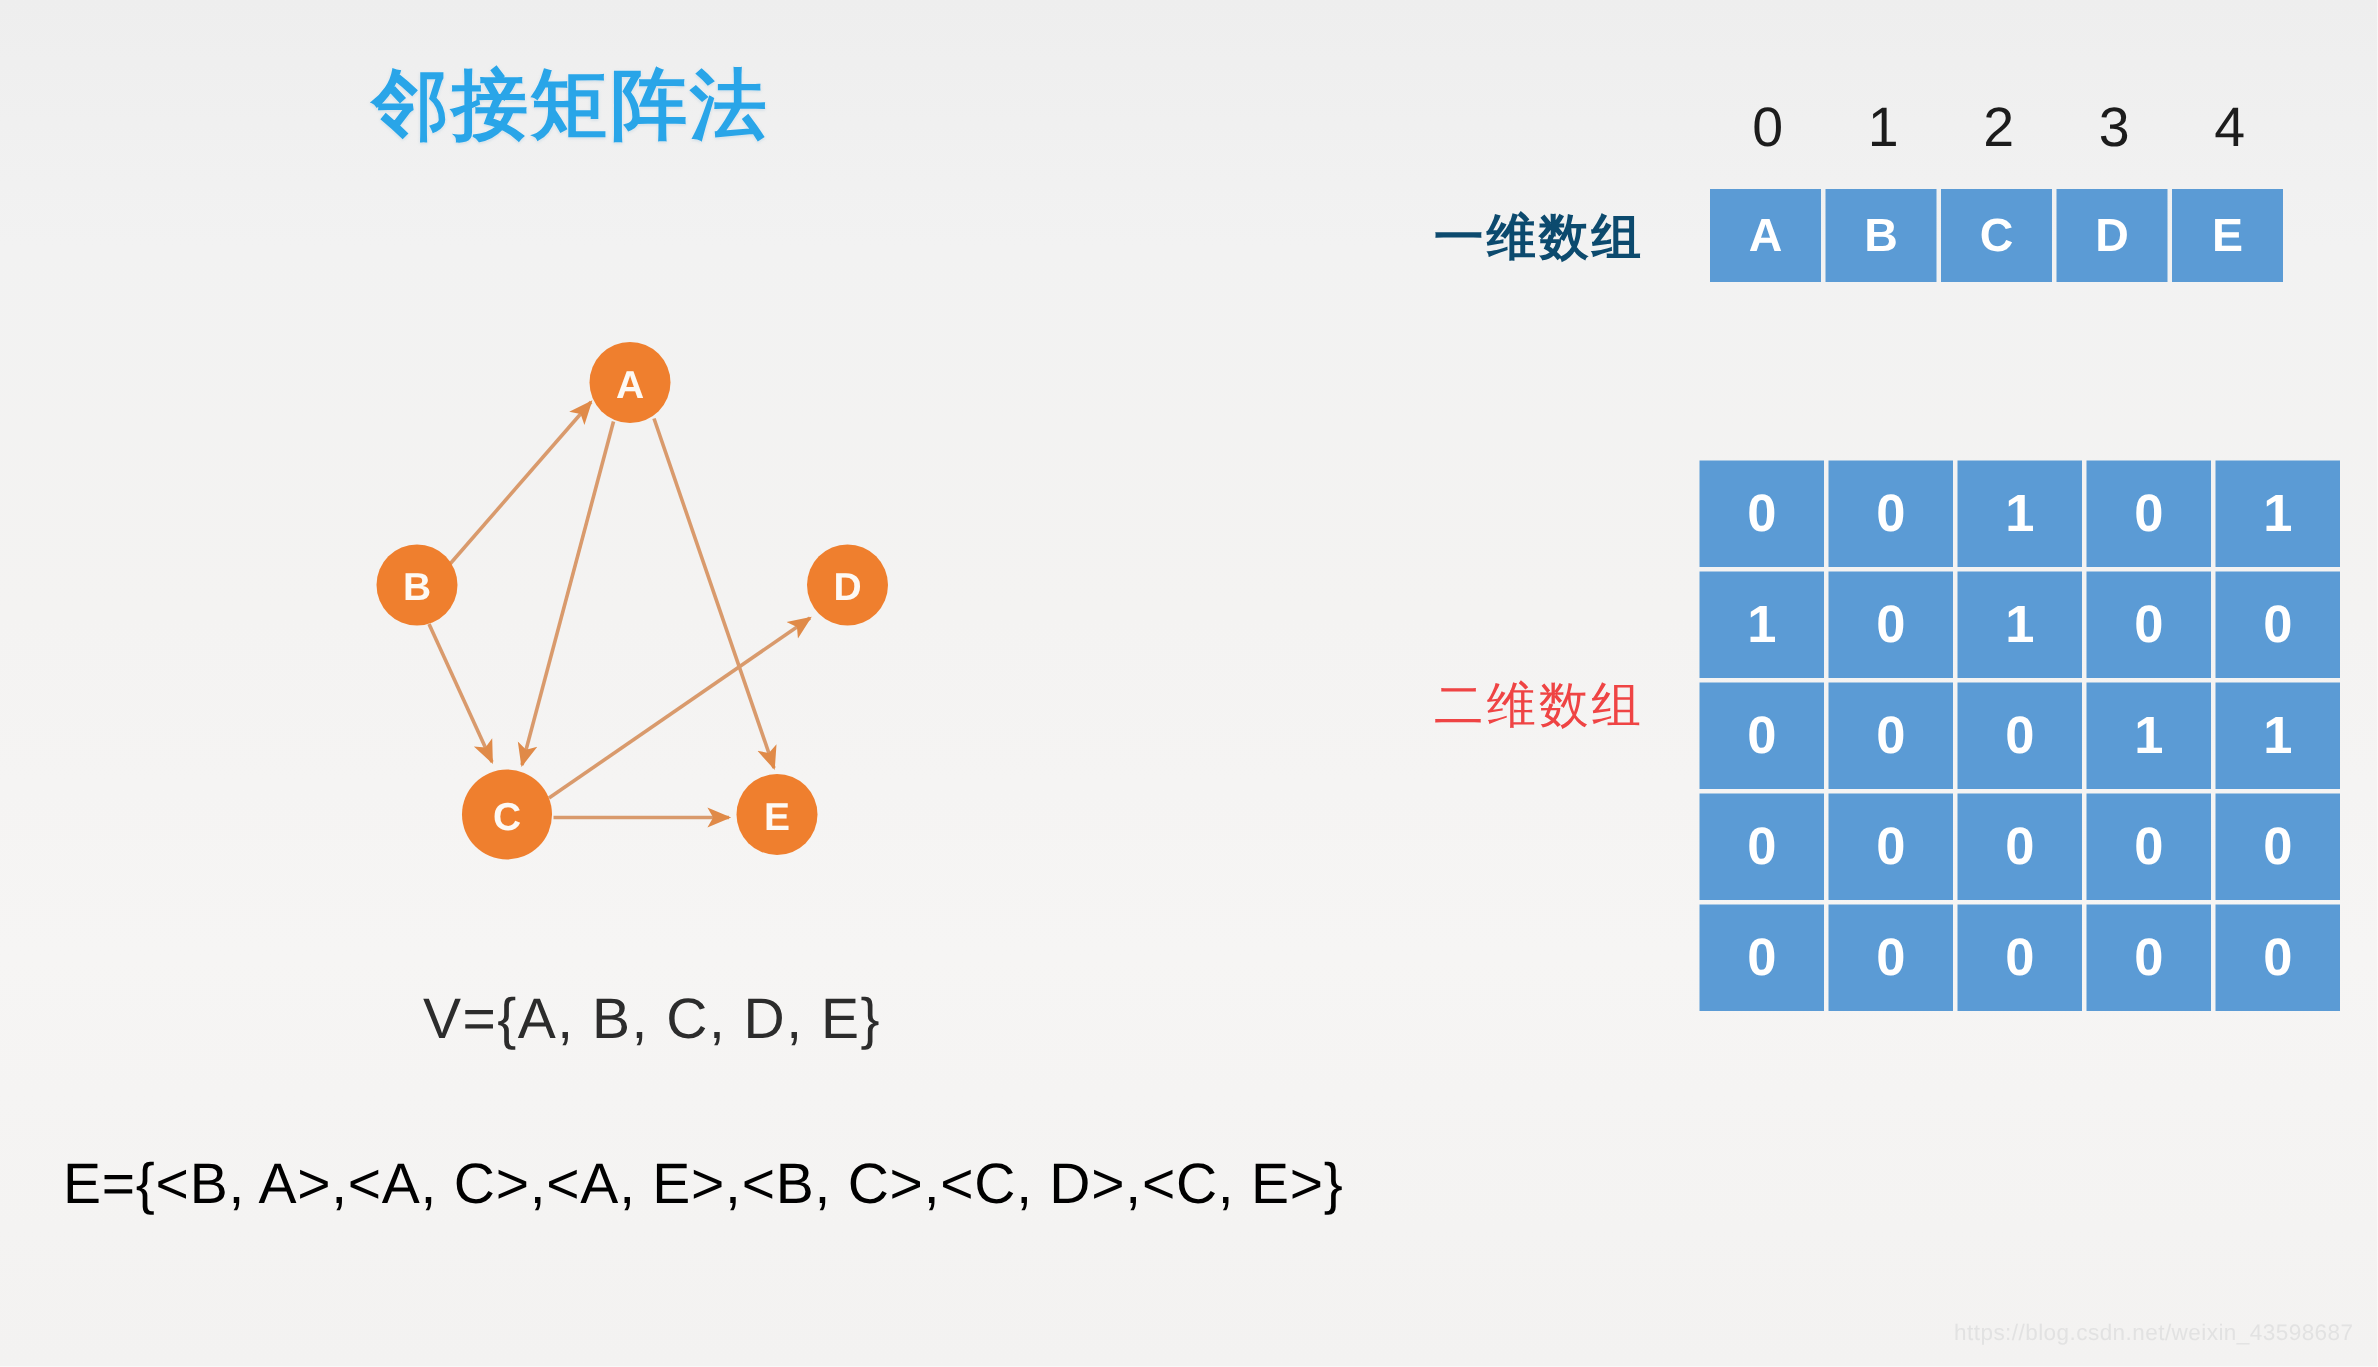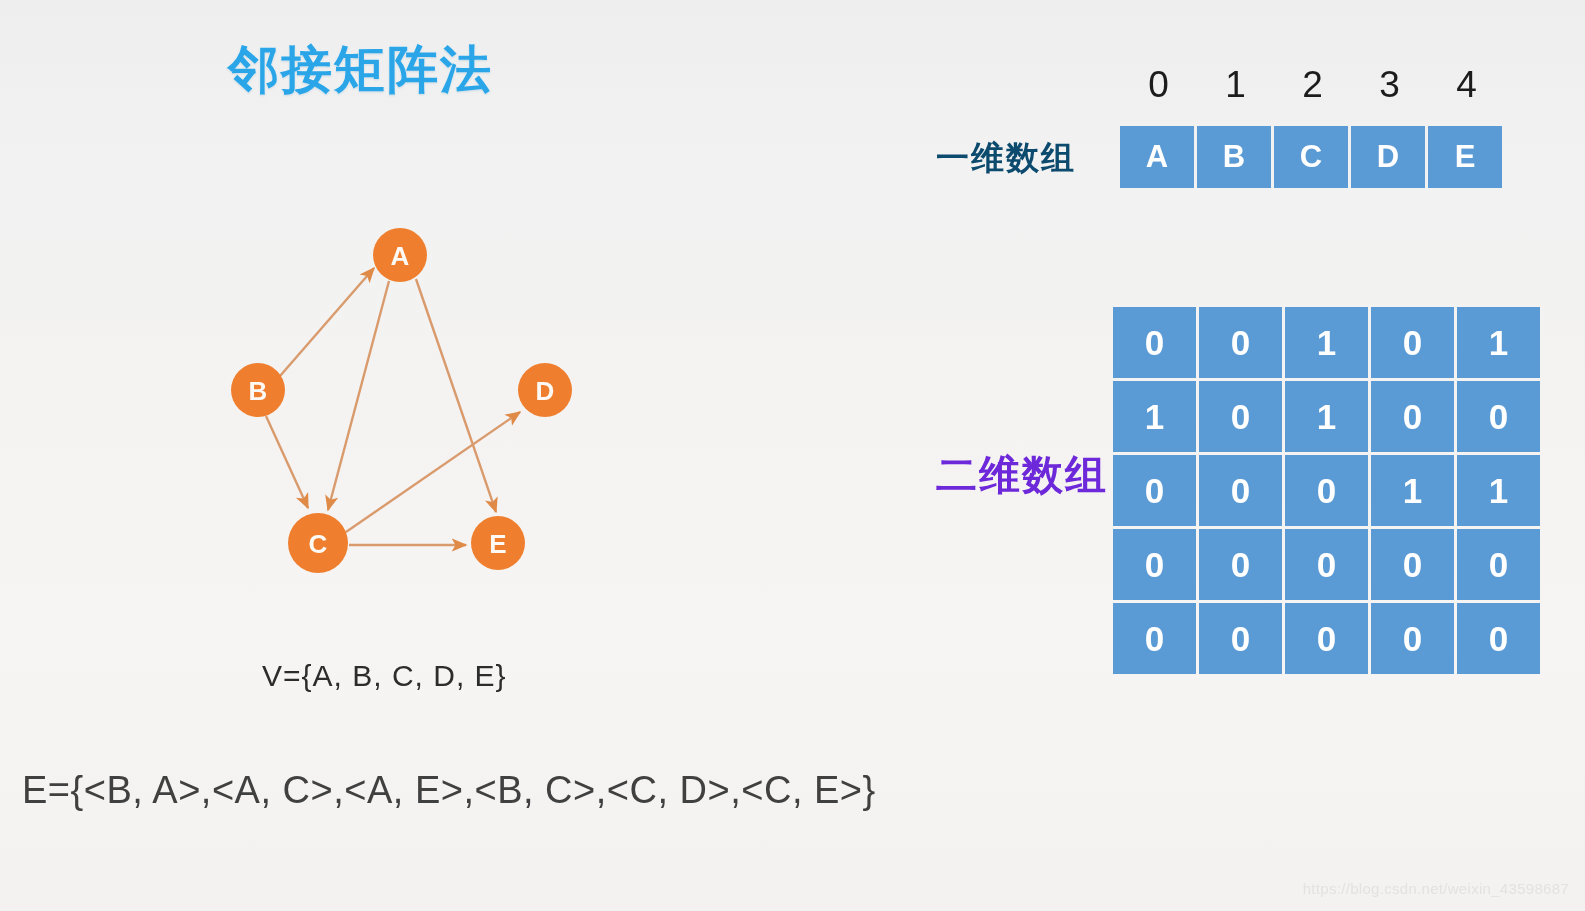--- a/index.html
+++ b/index.html
@@ -11,20 +11,21 @@
     width: 1585px;
     height: 911px;
     overflow: hidden;
     font-family: "Liberation Sans", "DejaVu Sans", sans-serif;
     background: linear-gradient(180deg, #eeeeee 0%, #f2f2f2 18%, #f4f3f2 45%, #f6f5f4 70%, #f3f2f1 100%);
     position: relative;
   }
   #slide {
     position: absolute;
     inset: 0;
+    margin-left: 20px;
   }
 
   
   #slide-title {
     position: absolute;
     left: 228px;
     top: 36px;
     font-size: 51px;
     font-weight: bold;
     letter-spacing: 2px;
@@ -55,31 +56,31 @@
     stroke: #d99a6c;
     stroke-width: 2.4px;
     fill: none;
   }
 
   
   #vertex-set-formula {
     position: absolute;
     left: 262px;
     top: 659px;
-    font-size: 30px;
+    font-size: 38px;
     color: #2c2c2c;
     letter-spacing: 1px;
     white-space: nowrap;
   }
   #edge-set-formula {
     position: absolute;
     left: 22px;
     top: 769px;
     font-size: 38px;
-    color: #404040;
+    color: #000000;
     letter-spacing: 0.5px;
     white-space: nowrap;
   }
 
   
   #array1d-block {
     position: absolute;
     left: 930px;
     top: 64px;
     width: 620px;
@@ -130,23 +131,23 @@
   #matrix2d-block {
     position: absolute;
     left: 930px;
     top: 300px;
     width: 630px;
   }
   #matrix2d-label {
     position: absolute;
     left: 6px;
     top: 148px;
-    font-size: 41px;
-    font-weight: bold;
-    color: #6d28d9;
+    font-size: 33px;
+    font-weight: normal;
+    color: #ef4444;
     letter-spacing: 2px;
     white-space: nowrap;
   }
   #matrix2d-grid {
     position: absolute;
     left: 183px;
     top: 7px;
     display: flex;
     flex-direction: column;
     gap: 3px;

